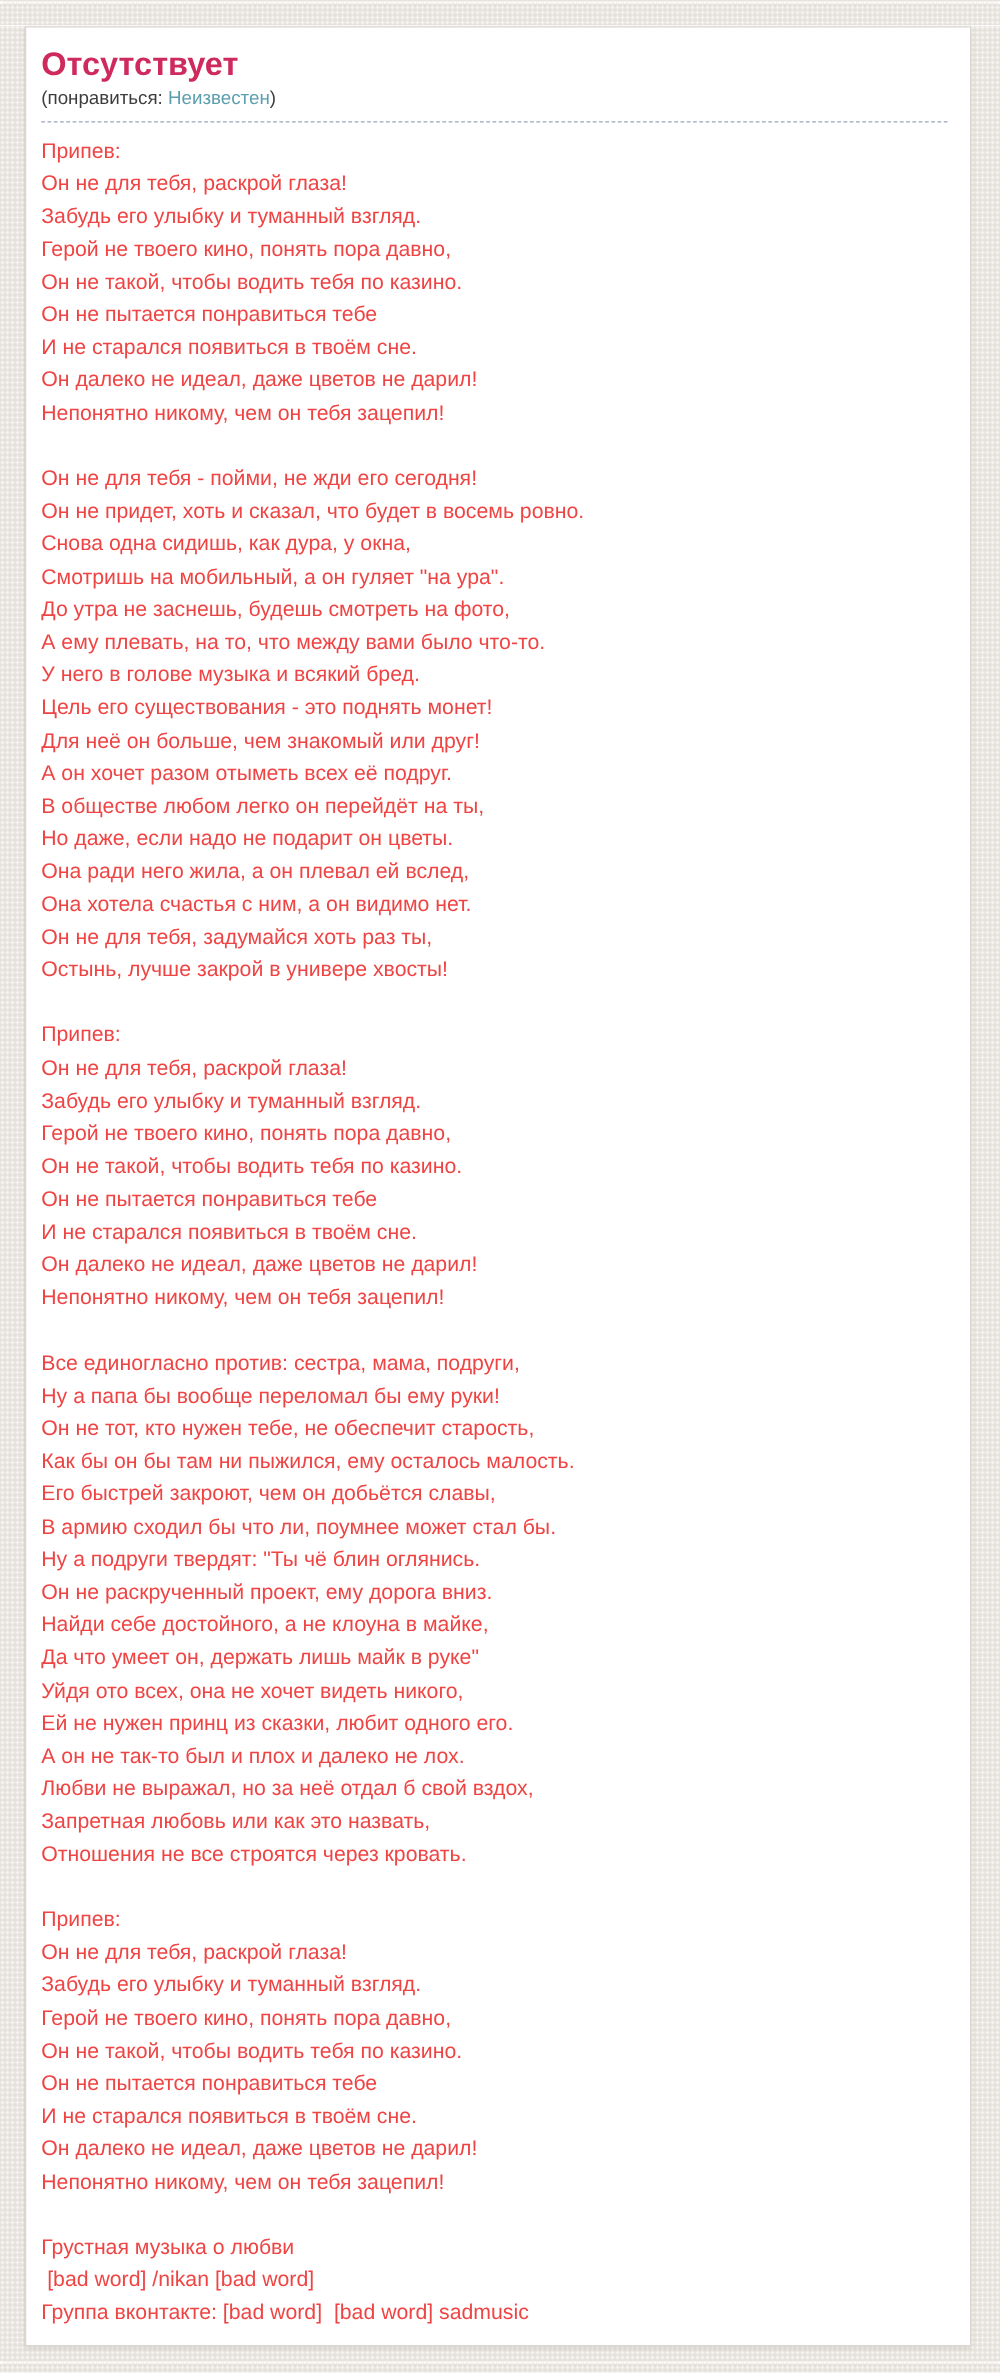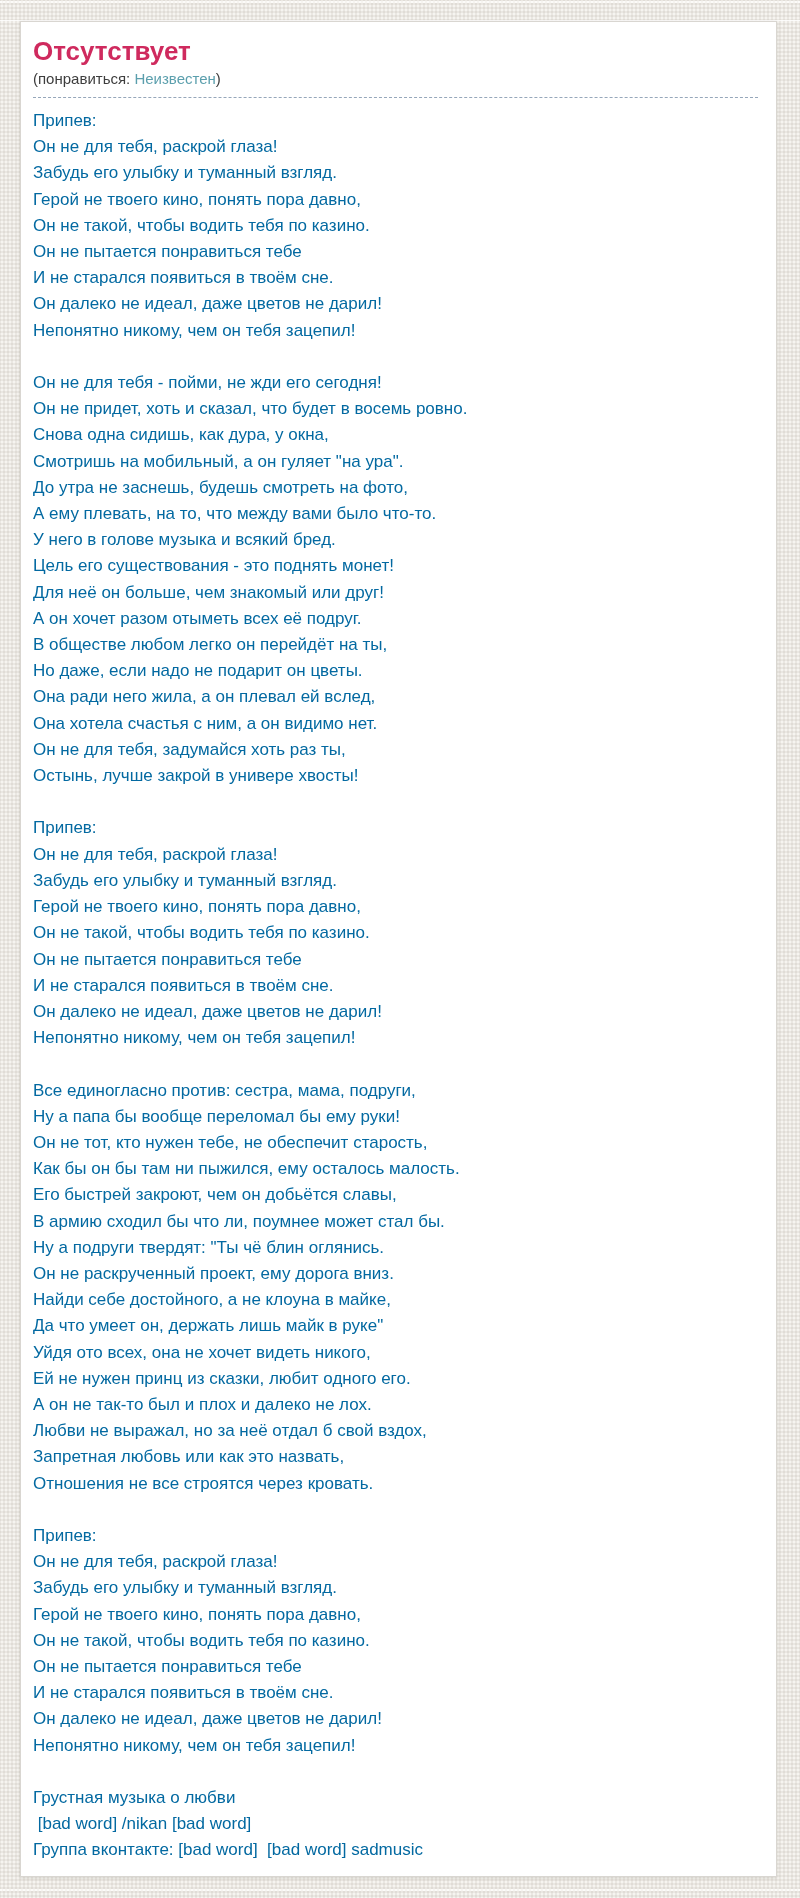--- a/index.html
+++ b/index.html
@@ -70,21 +70,21 @@
   .artist-link {
     color: #5b9fad;
     text-decoration: none;
     cursor: pointer;
   }
 
   .lyrics {
     margin-top: 10px;
     font-size: 17px;
     line-height: 26.2px;
-    color: #0369a1;
+    color: #ef4444;
     white-space: pre-wrap;
   }
 </style>
 </head>
 <body>
 
 <div class="seam-top-dotted"></div>
 <div class="seam-top-line"></div>
 <div class="seam-bottom-dotted"></div>
 

